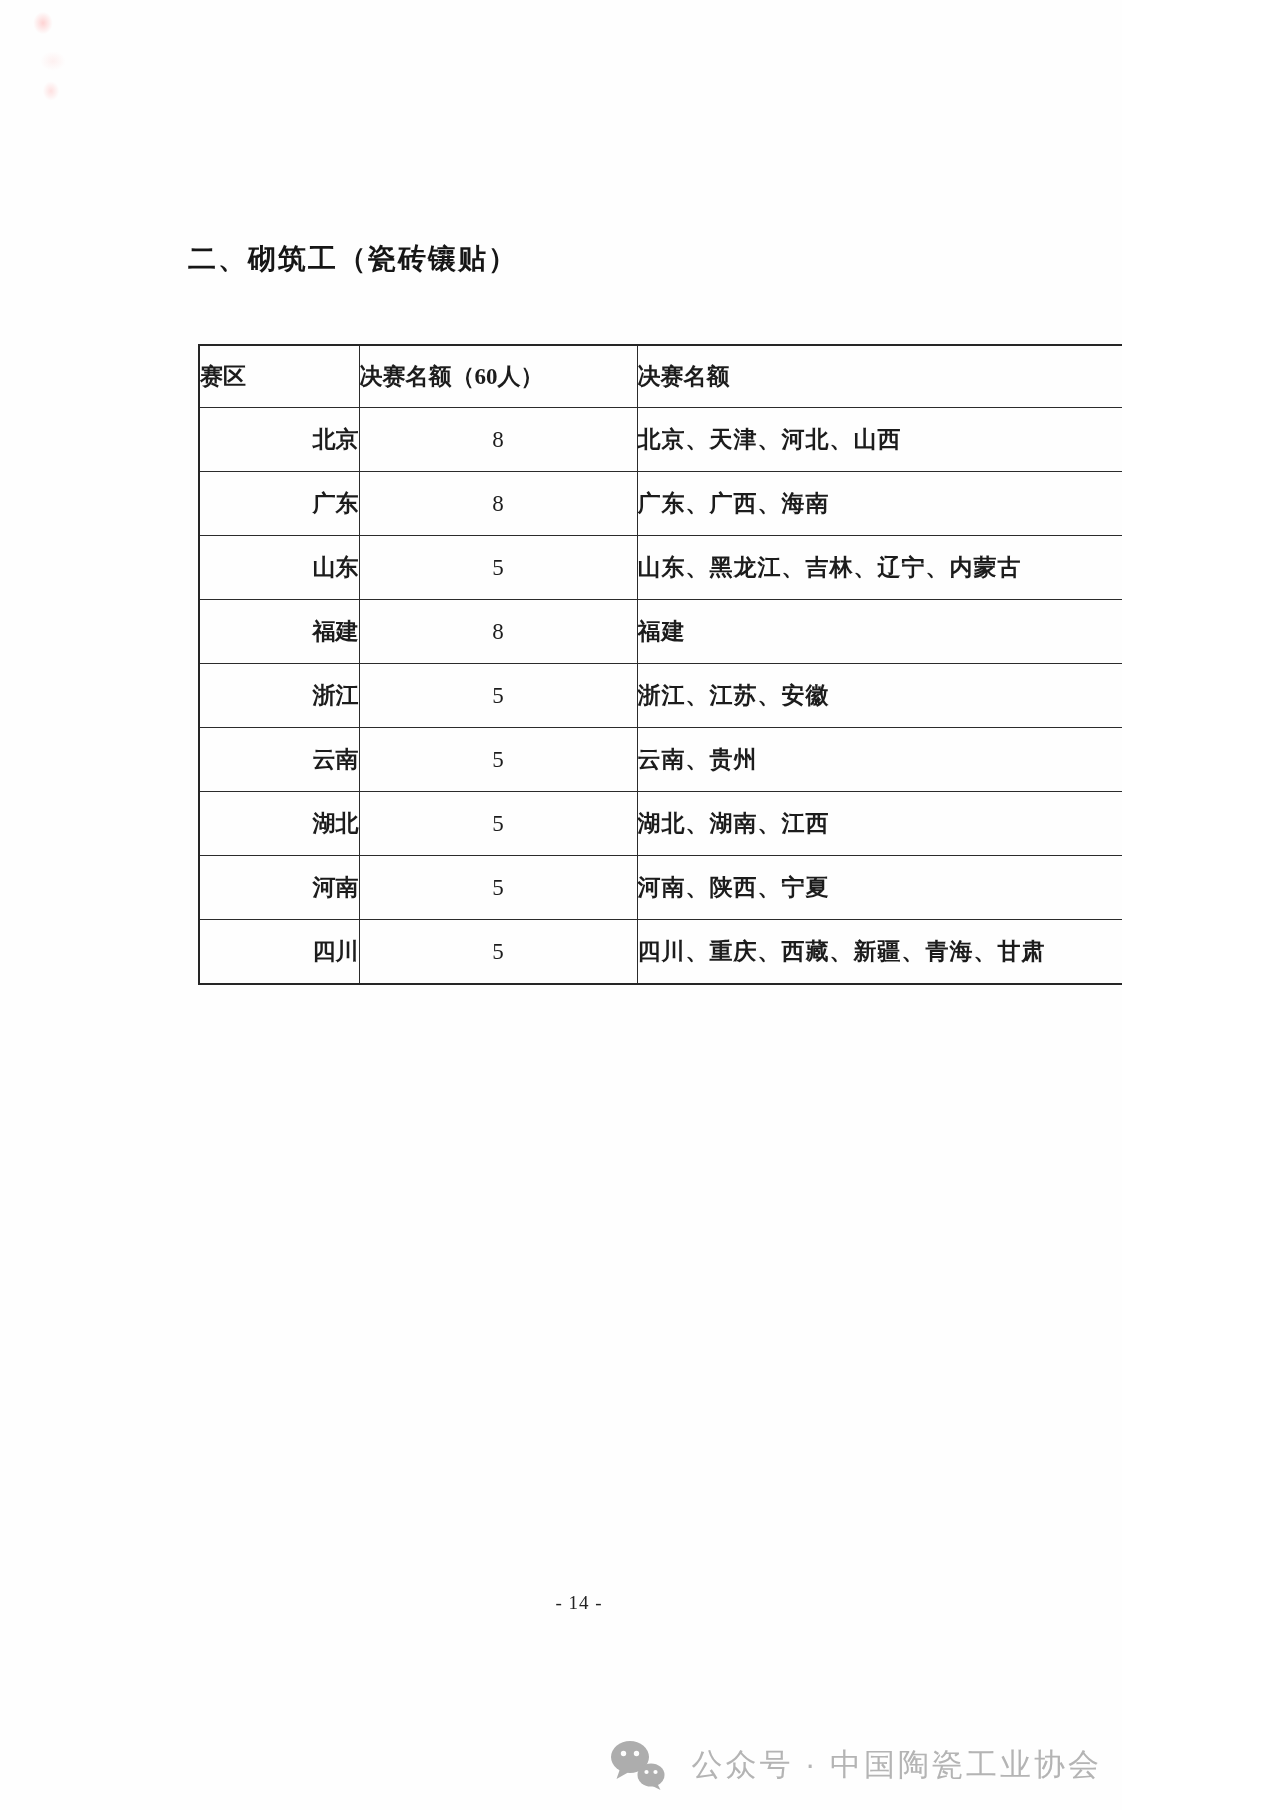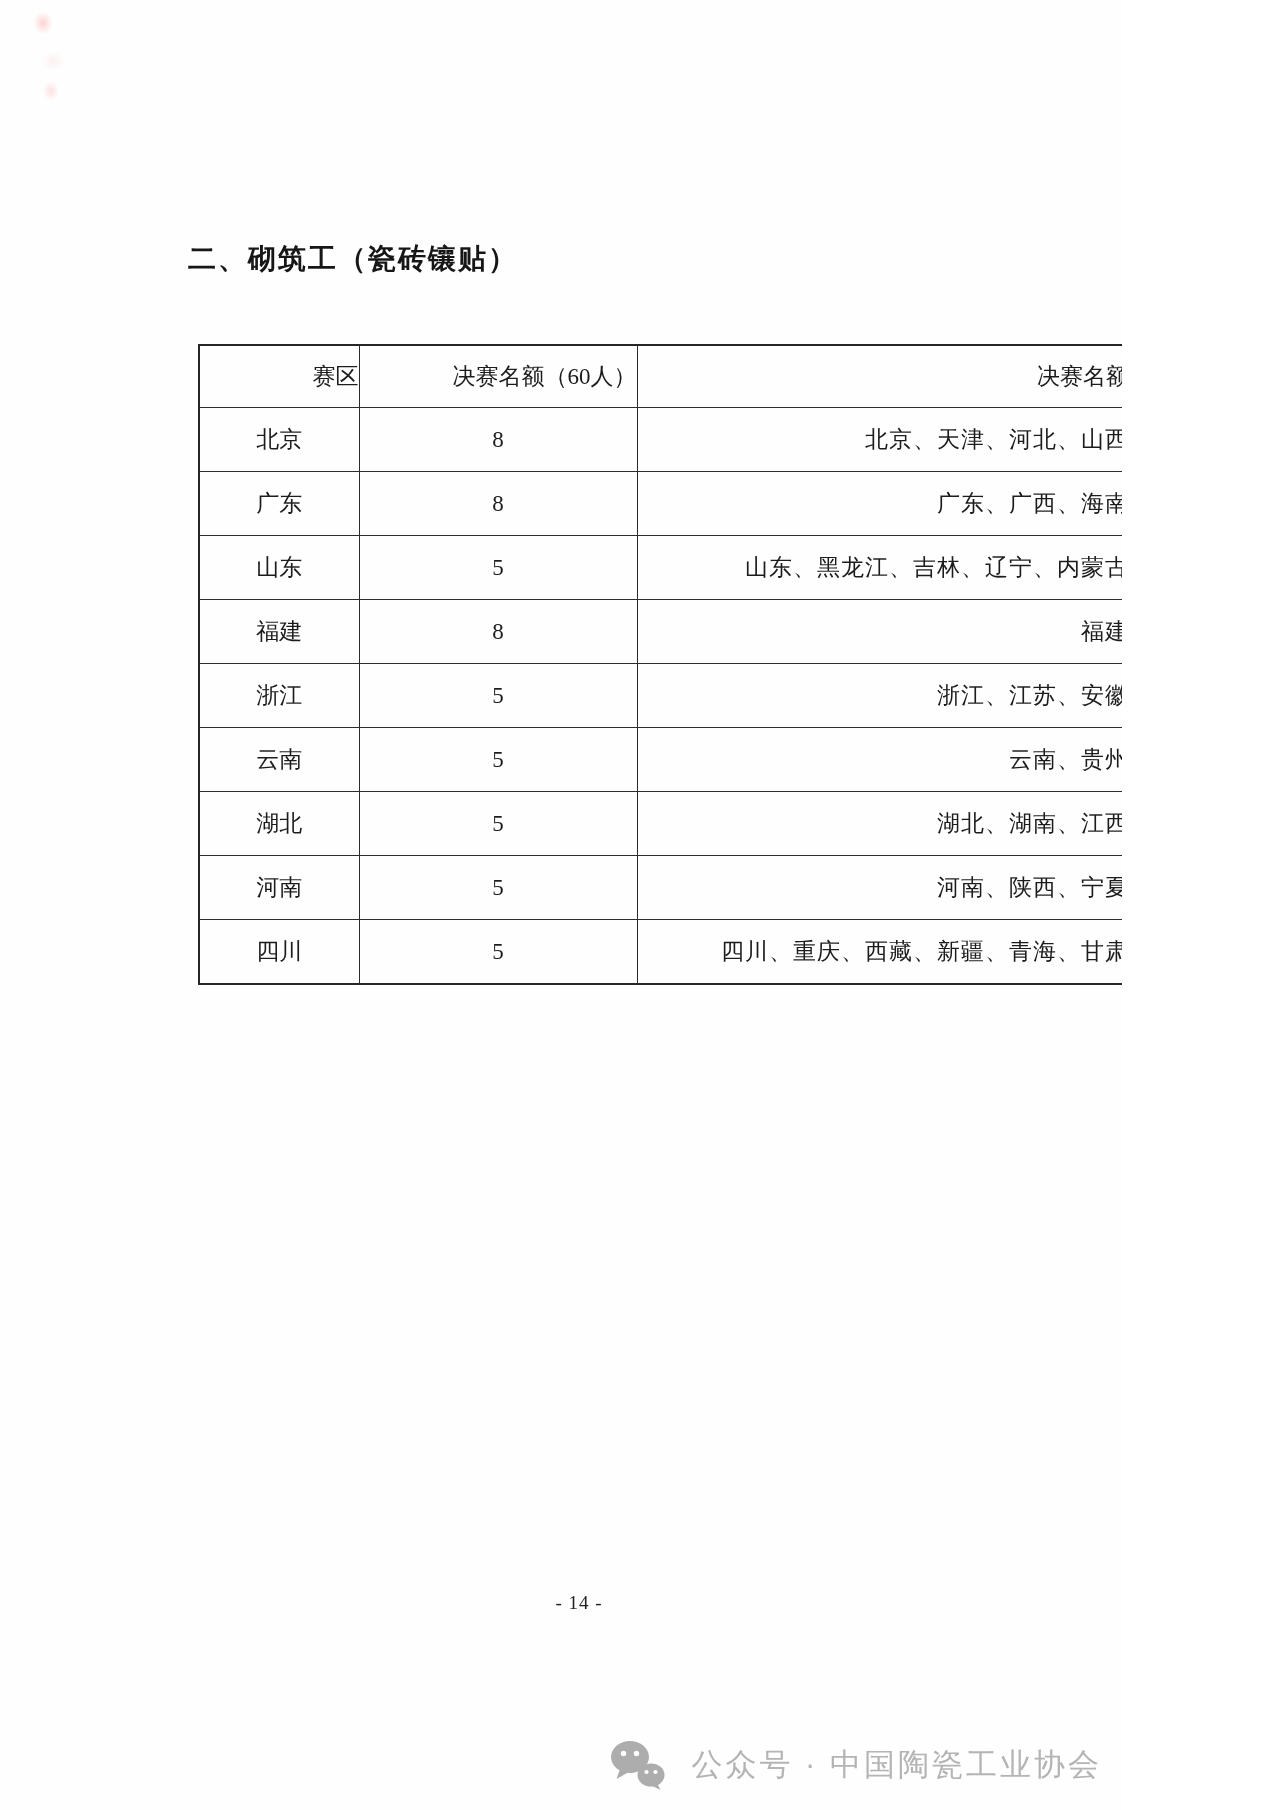--- a/index.html
+++ b/index.html
@@ -57,27 +57,27 @@
     font-size: 23px;
     color: #1c1c1c;
     padding: 0;
     vertical-align: middle;
     overflow: hidden;
     white-space: nowrap;
   }
   table.quota-table { border: 2.5px solid #262626; }
   table.quota-table thead th {
     height: 61px;
-    font-weight: 400;
-    text-align: right;
+    font-weight: 700;
+    text-align: left;
   }
   table.quota-table tbody td { height: 63px; }
-  td.cell-region { text-align: center; font-weight: 400; }
+  td.cell-region { text-align: right; font-weight: 700; }
   td.cell-quota  { text-align: center; font-family: "Liberation Serif", serif; font-size: 24px; }
-  td.cell-scope  { text-align: right; padding-left: 15px; font-weight: 400; letter-spacing: 1px; }
+  td.cell-scope  { text-align: left; padding-left: 15px; font-weight: 700; letter-spacing: 1px; }
   .page-number {
     position: absolute;
     left: 0;
     top: 1592px;
     width: 100%;
     text-align: center;
     transform: translateX(18px);
     font-size: 19px;
     letter-spacing: 1px;
     color: #222;

